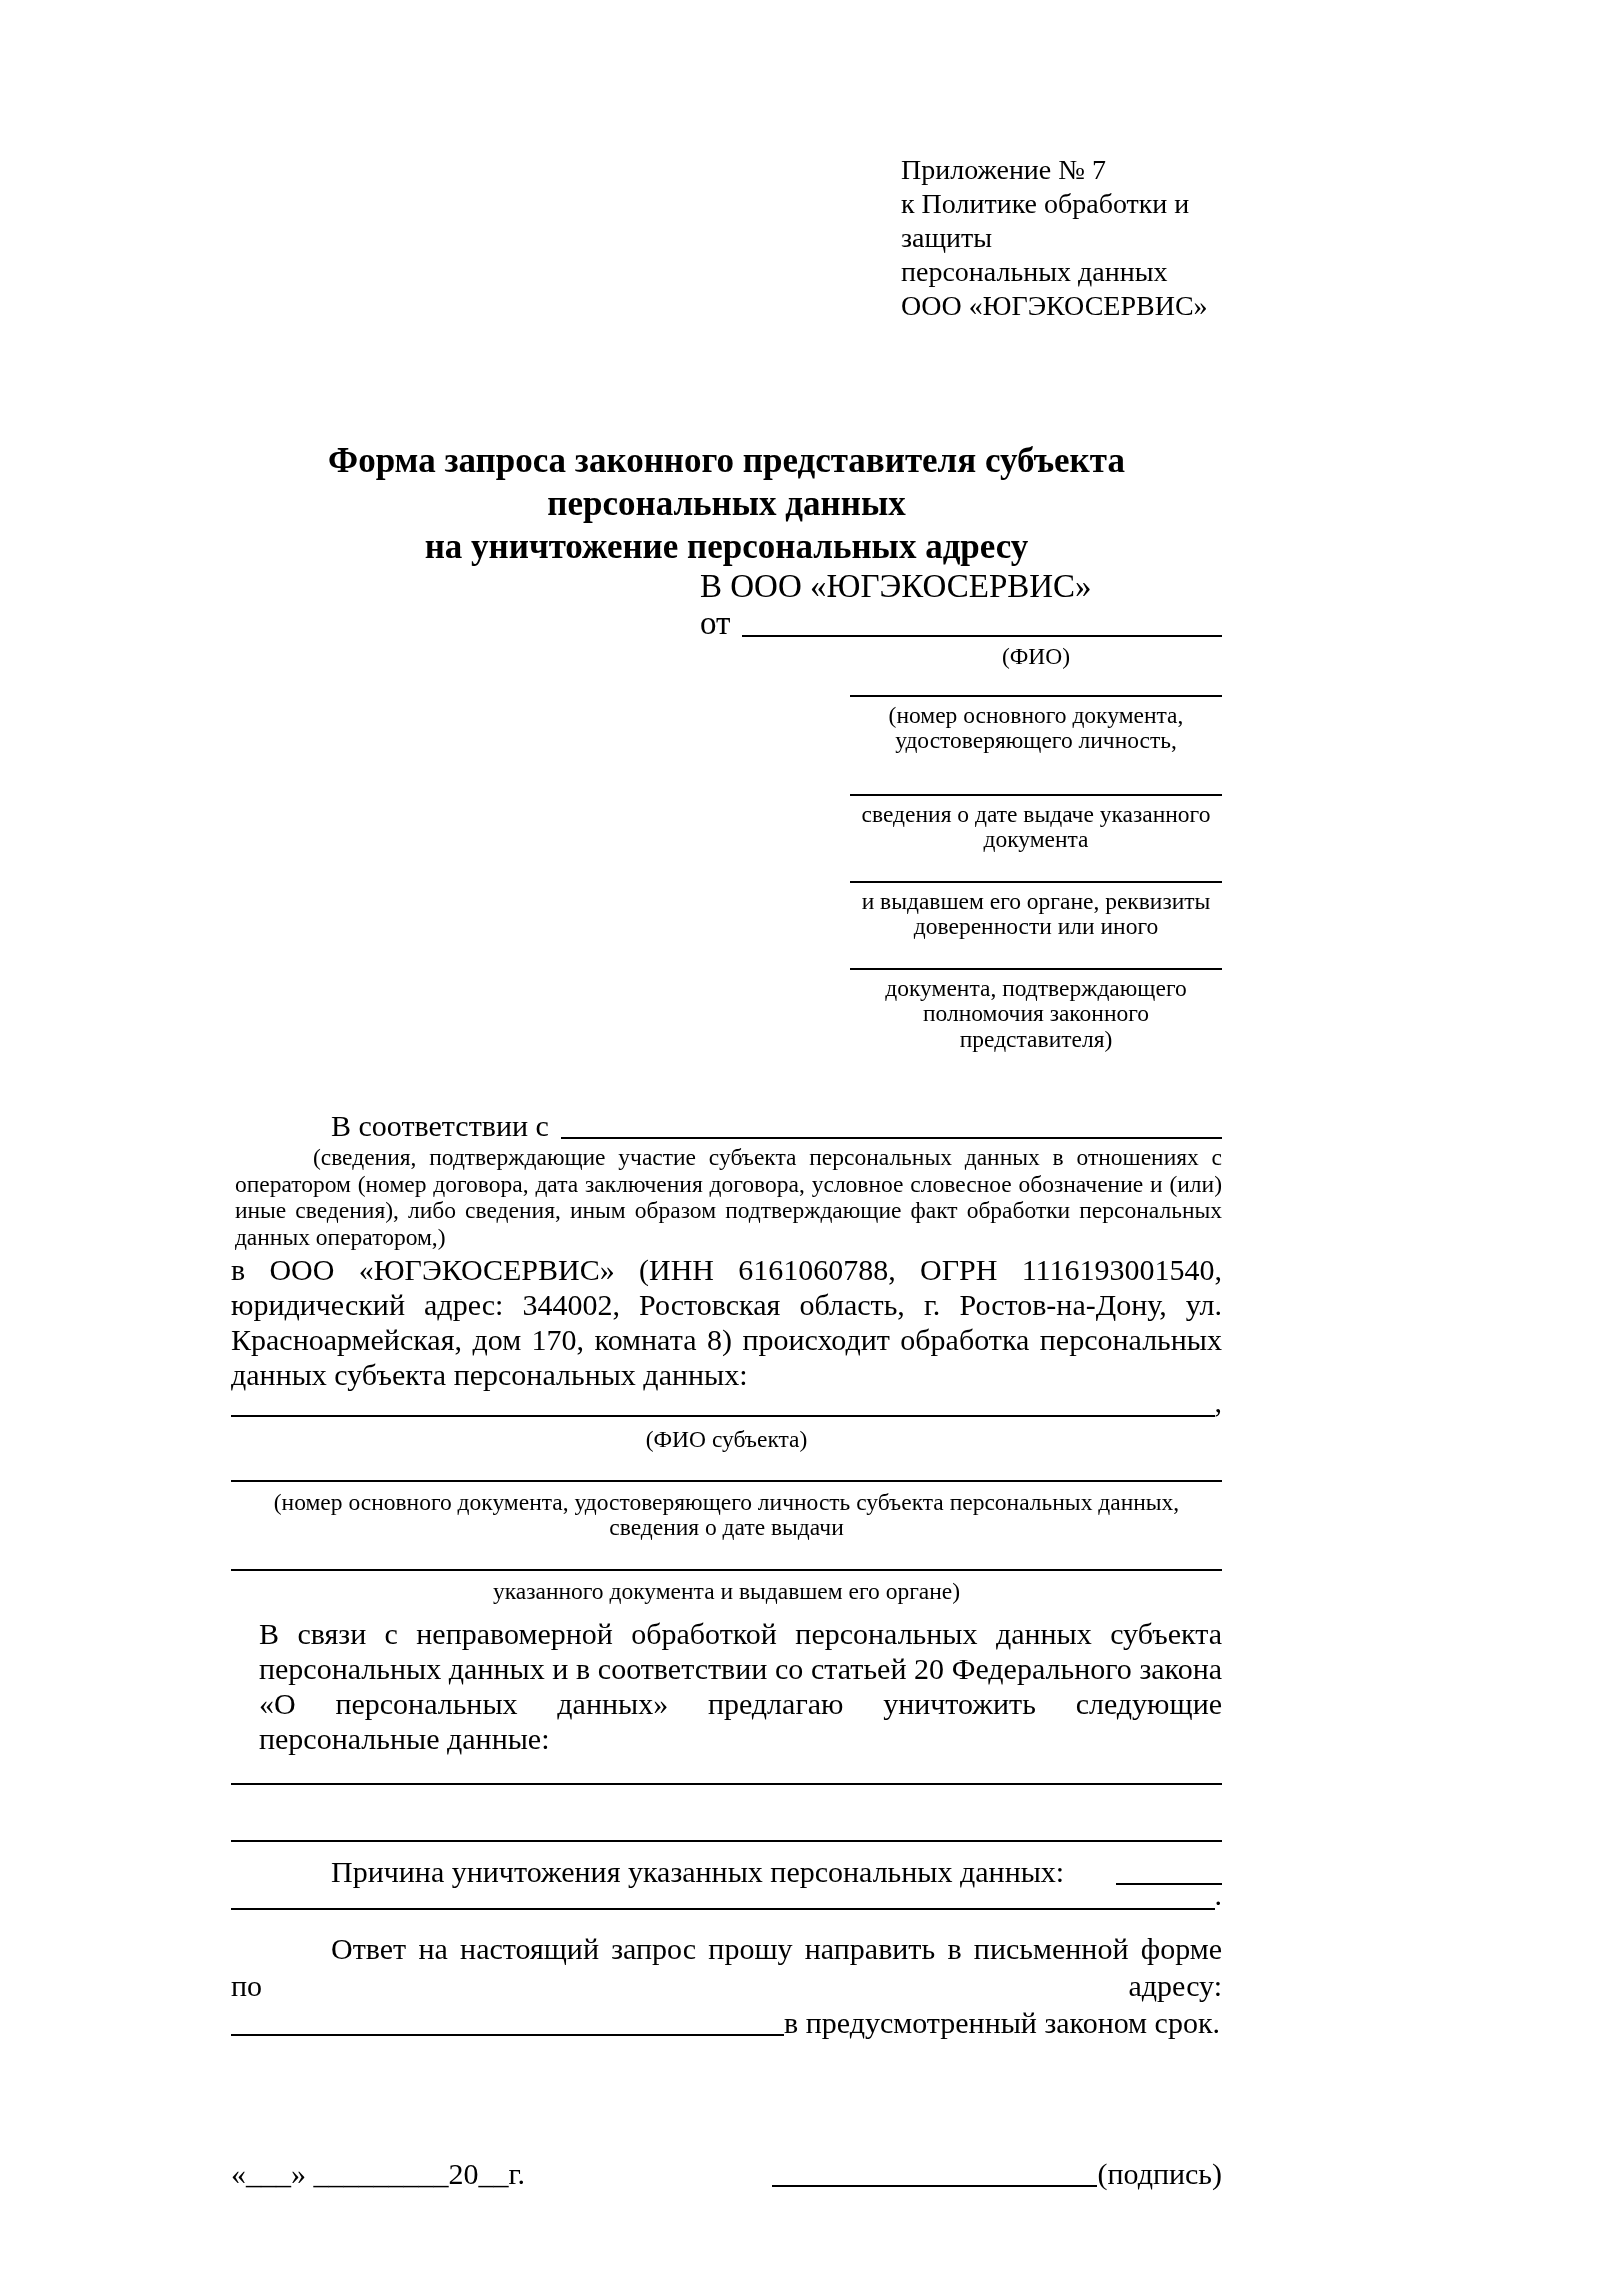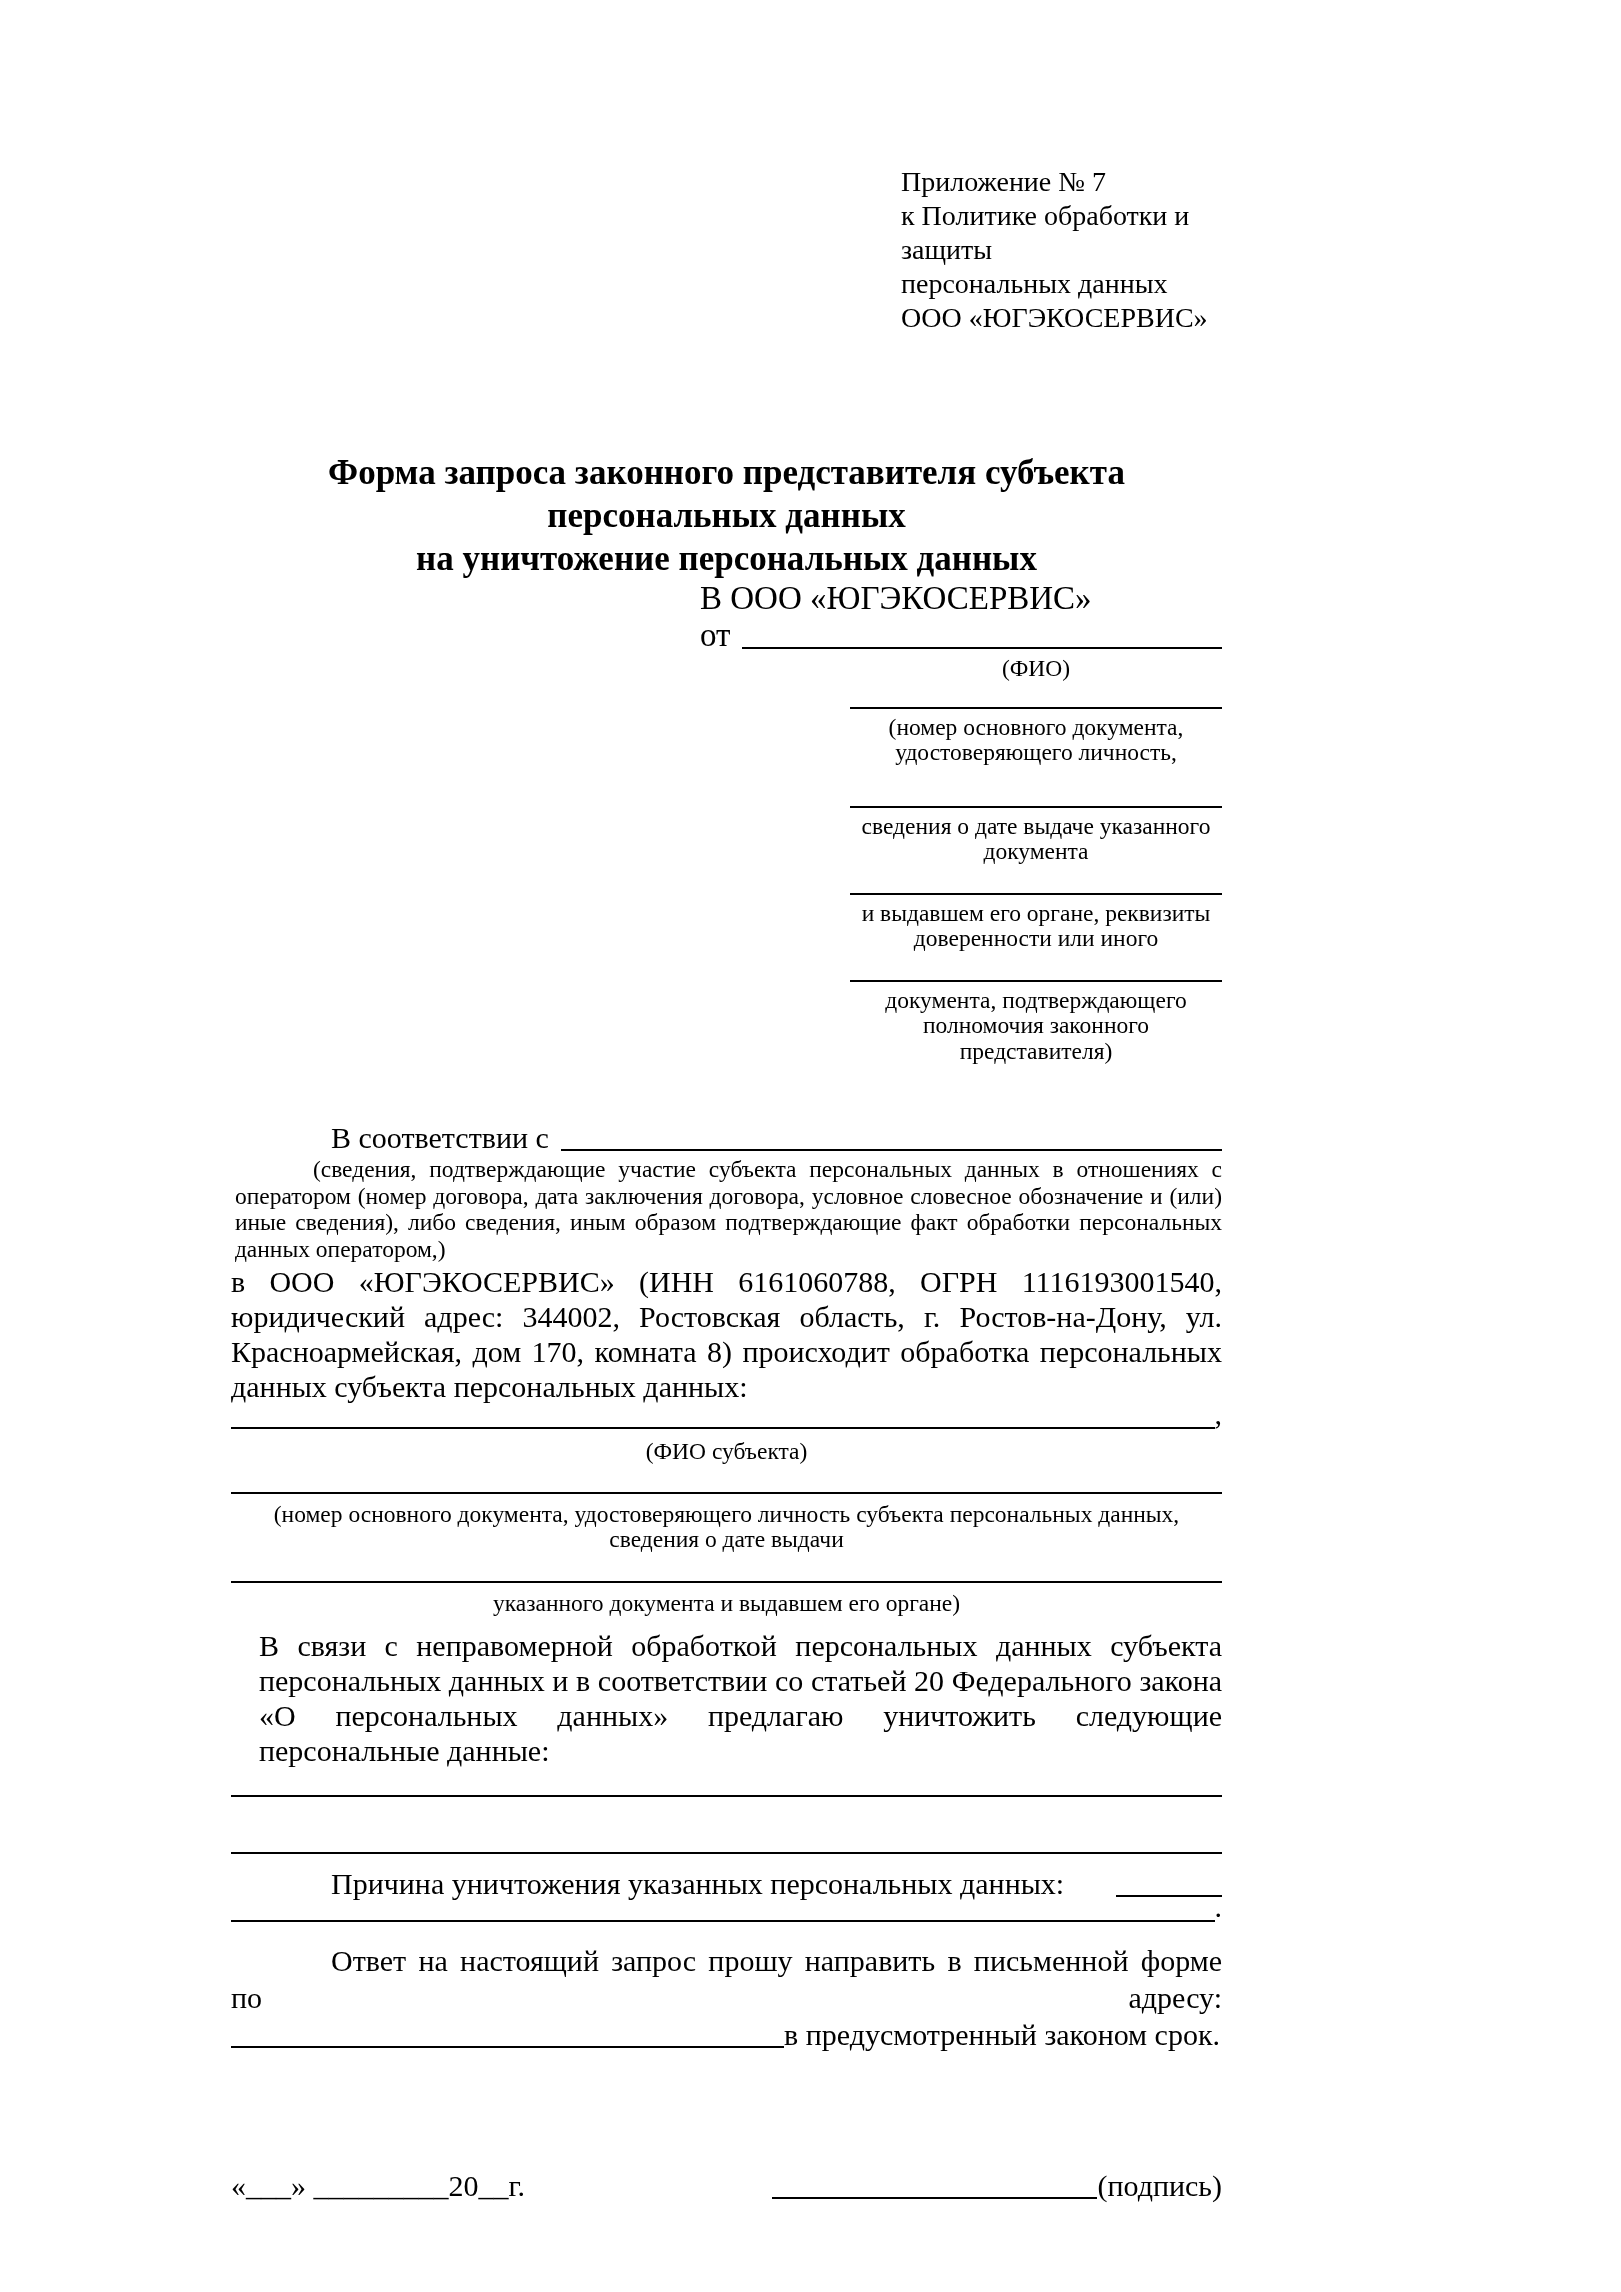--- a/index.html
+++ b/index.html
@@ -2,21 +2,21 @@
 <html><head>
 <meta charset="utf-8">
 <style>
   html,body{margin:0;padding:0;background:#ffffff;}
   .page{
     position:relative;
     width:1338px;height:2293px;
     background:#ffffff;color:#000;
     font-family:"Liberation Serif","DejaVu Serif",serif;
     box-sizing:border-box;
-    padding:12px 116px 0 231px;
+    padding:0 116px 0 231px;
     overflow:hidden;
   }
   
   .appendix{margin-left:670px;padding-top:153px;font-size:28px;line-height:34px;}
   
   .title{margin-top:116px;text-align:center;font-weight:bold;font-size:35px;line-height:43px;}
   
   .addr{margin-left:469px;font-size:33px;line-height:37px;}
   .row{display:flex;}
   .u{flex:1;border-bottom:2px solid #000;align-self:flex-end;margin-bottom:4.9px;}
@@ -56,21 +56,21 @@
 
   <div class="appendix">
     <div>Приложение № 7</div>
     <div>к Политике обработки и защиты</div>
     <div>персональных данных</div>
     <div>ООО «ЮГЭКОСЕРВИС»</div>
   </div>
 
   <div class="title">
     <div>Форма запроса законного представителя субъекта персональных данных</div>
-    <div>на уничтожение персональных данных</div>
+    <div>на уничтожение персональных адресу</div>
   </div>
 
   <div class="addr">
     <div>В ООО «ЮГЭКОСЕРВИС»</div>
     <div class="row">
       <span>от</span>
       <span style="width:11.8px"></span>
       <div class="u"></div>
     </div>
   </div>

